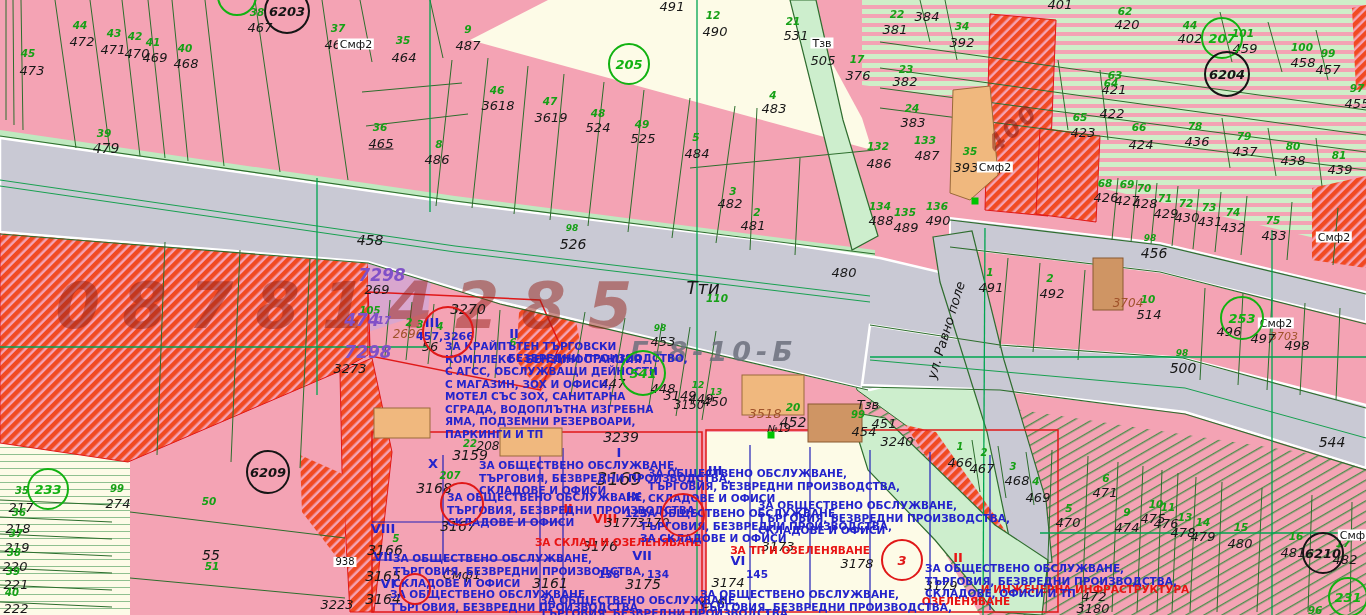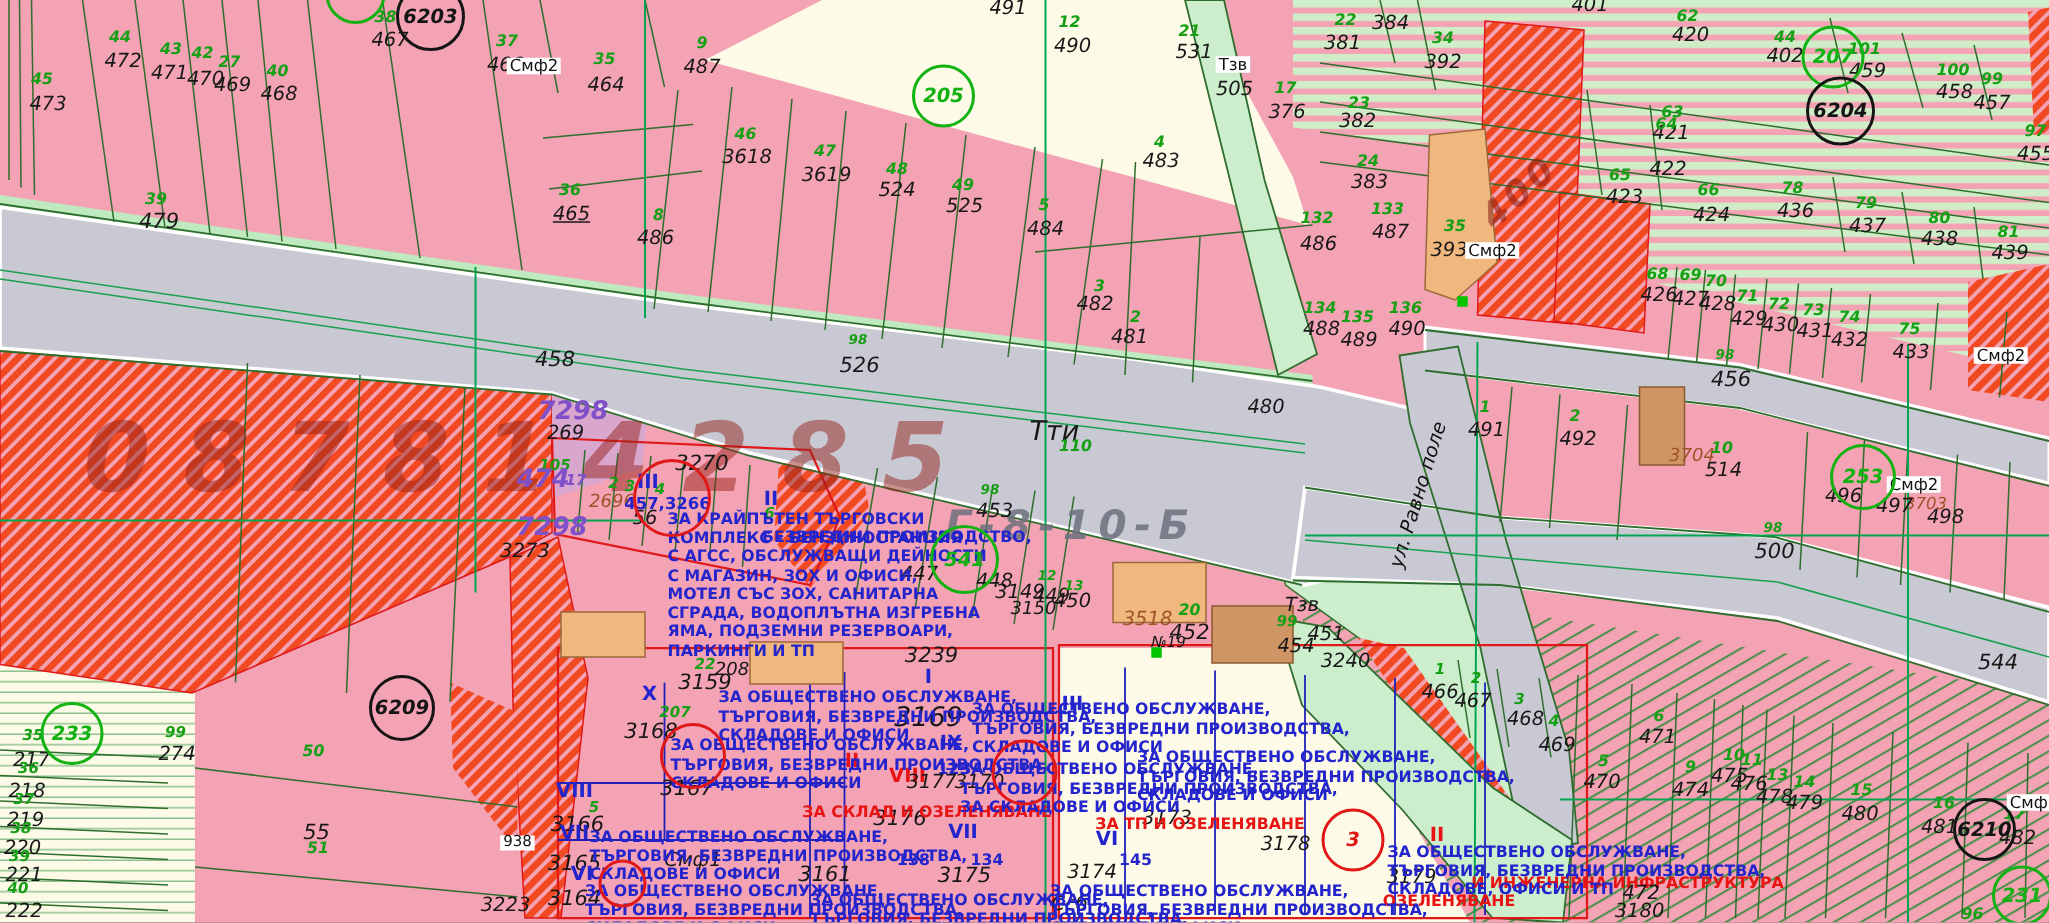--- a/index.html
+++ b/index.html
@@ -234,21 +234,21 @@
       <span class="lb c-g" style="left: 1182px; top: 353px; font-size: 9px;">98</span>
       <span class="lb c-g" style="left: 660px; top: 328px; font-size: 9px;">98</span>
       <span class="lb c-g" style="left: 28px; top: 53px;">45</span>
       <span class="lb c-k" style="left: 32px; top: 70px;">473</span>
       <span class="lb c-g" style="left: 80px; top: 25px;">44</span>
       <span class="lb c-k" style="left: 82px; top: 41px;">472</span>
       <span class="lb c-g" style="left: 114px; top: 33px;">43</span>
       <span class="lb c-k" style="left: 113px; top: 49px;">471</span>
       <span class="lb c-g" style="left: 135px; top: 36px;">42</span>
       <span class="lb c-k" style="left: 137px; top: 53px;">470</span>
-      <span class="lb c-g" style="left: 153px; top: 42px;">27</span>
+      <span class="lb c-g" style="left: 153px; top: 42px;">41</span>
       <span class="lb c-k" style="left: 155px; top: 57px;">469</span>
       <span class="lb c-g" style="left: 185px; top: 48px;">40</span>
       <span class="lb c-k" style="left: 186px; top: 63px;">468</span>
       <span class="lb c-g" style="left: 257px; top: 12px;">38</span>
       <span class="lb c-k" style="left: 260px; top: 27px;">467</span>
       <span class="lb c-g" style="left: 338px; top: 28px;">37</span>
       <span class="lb c-k" style="left: 337px; top: 44px;">466</span>
       <span class="lb c-wb" style="left: 356px; top: 44px;">Смф2</span>
       <span class="lb c-g" style="left: 403px; top: 40px;">35</span>
       <span class="lb c-k" style="left: 404px; top: 57px;">464</span>

